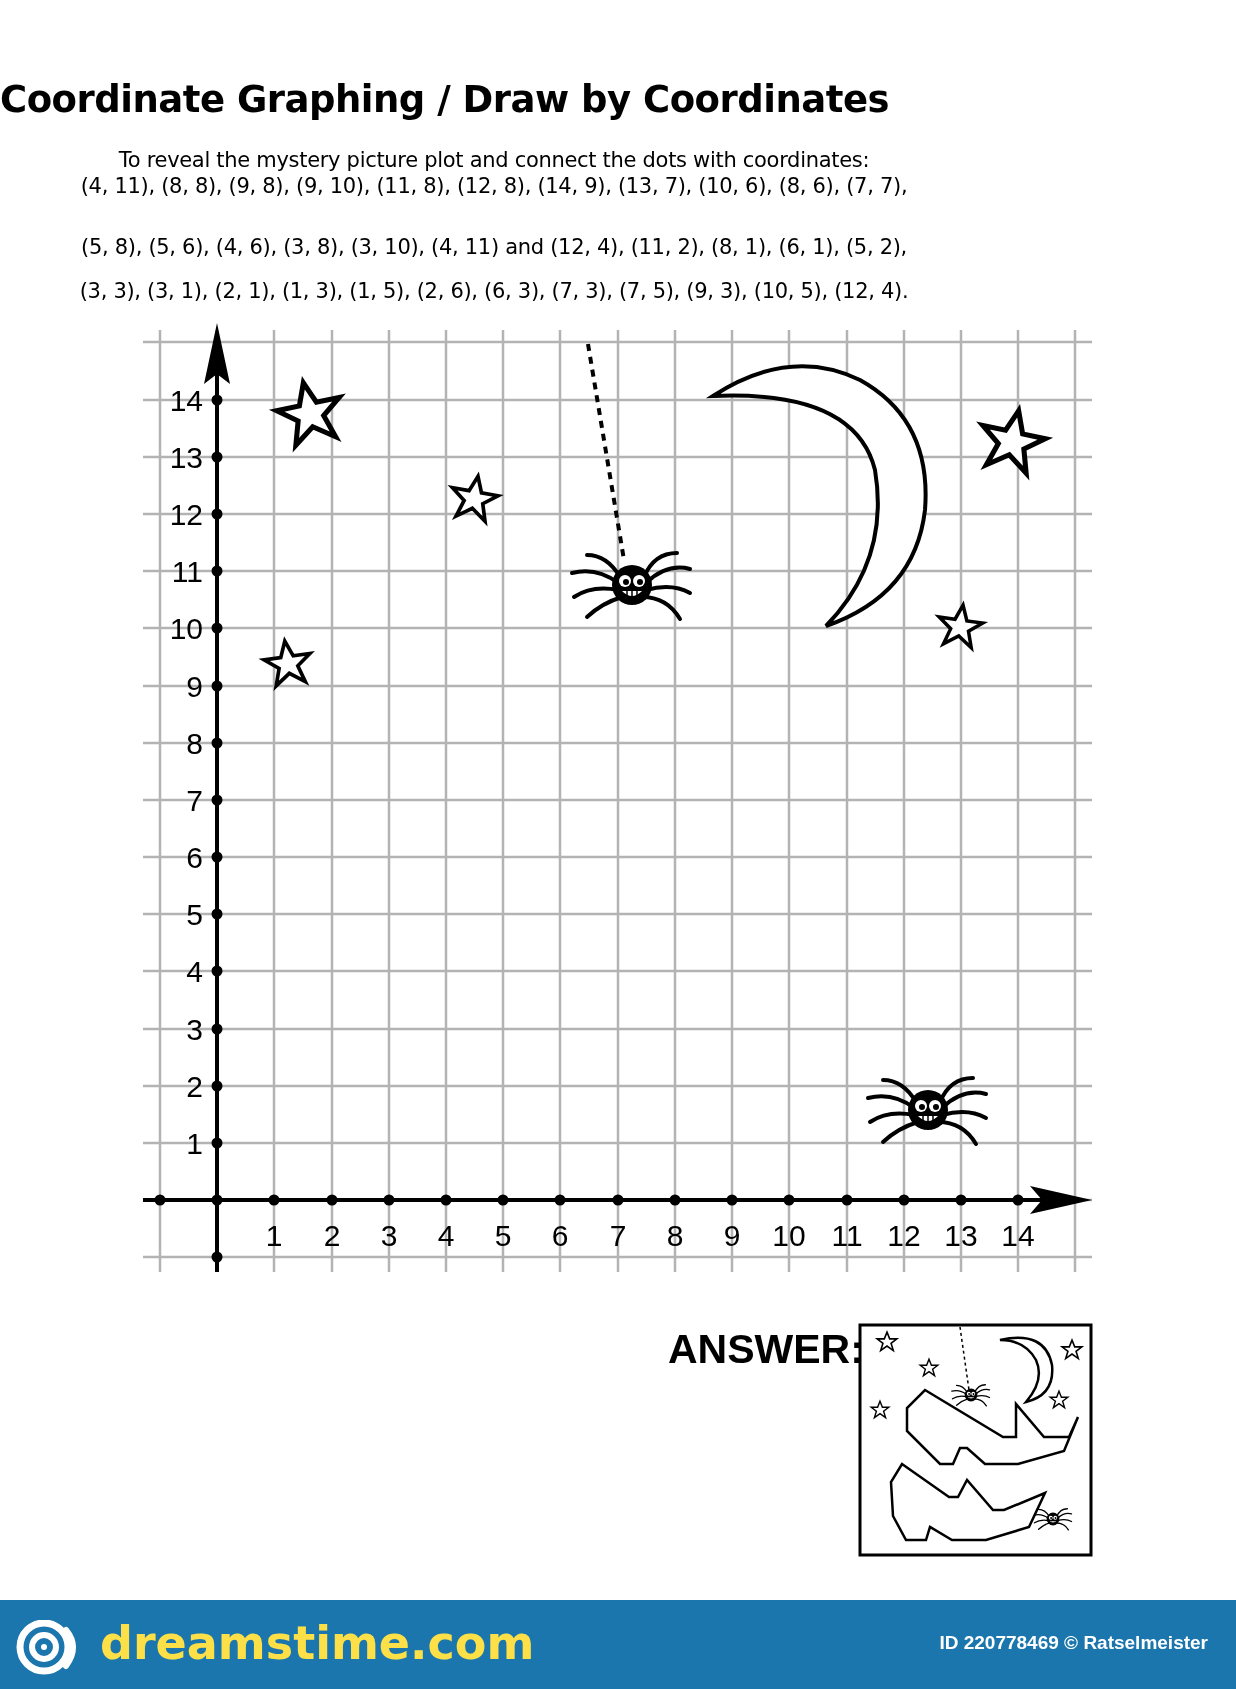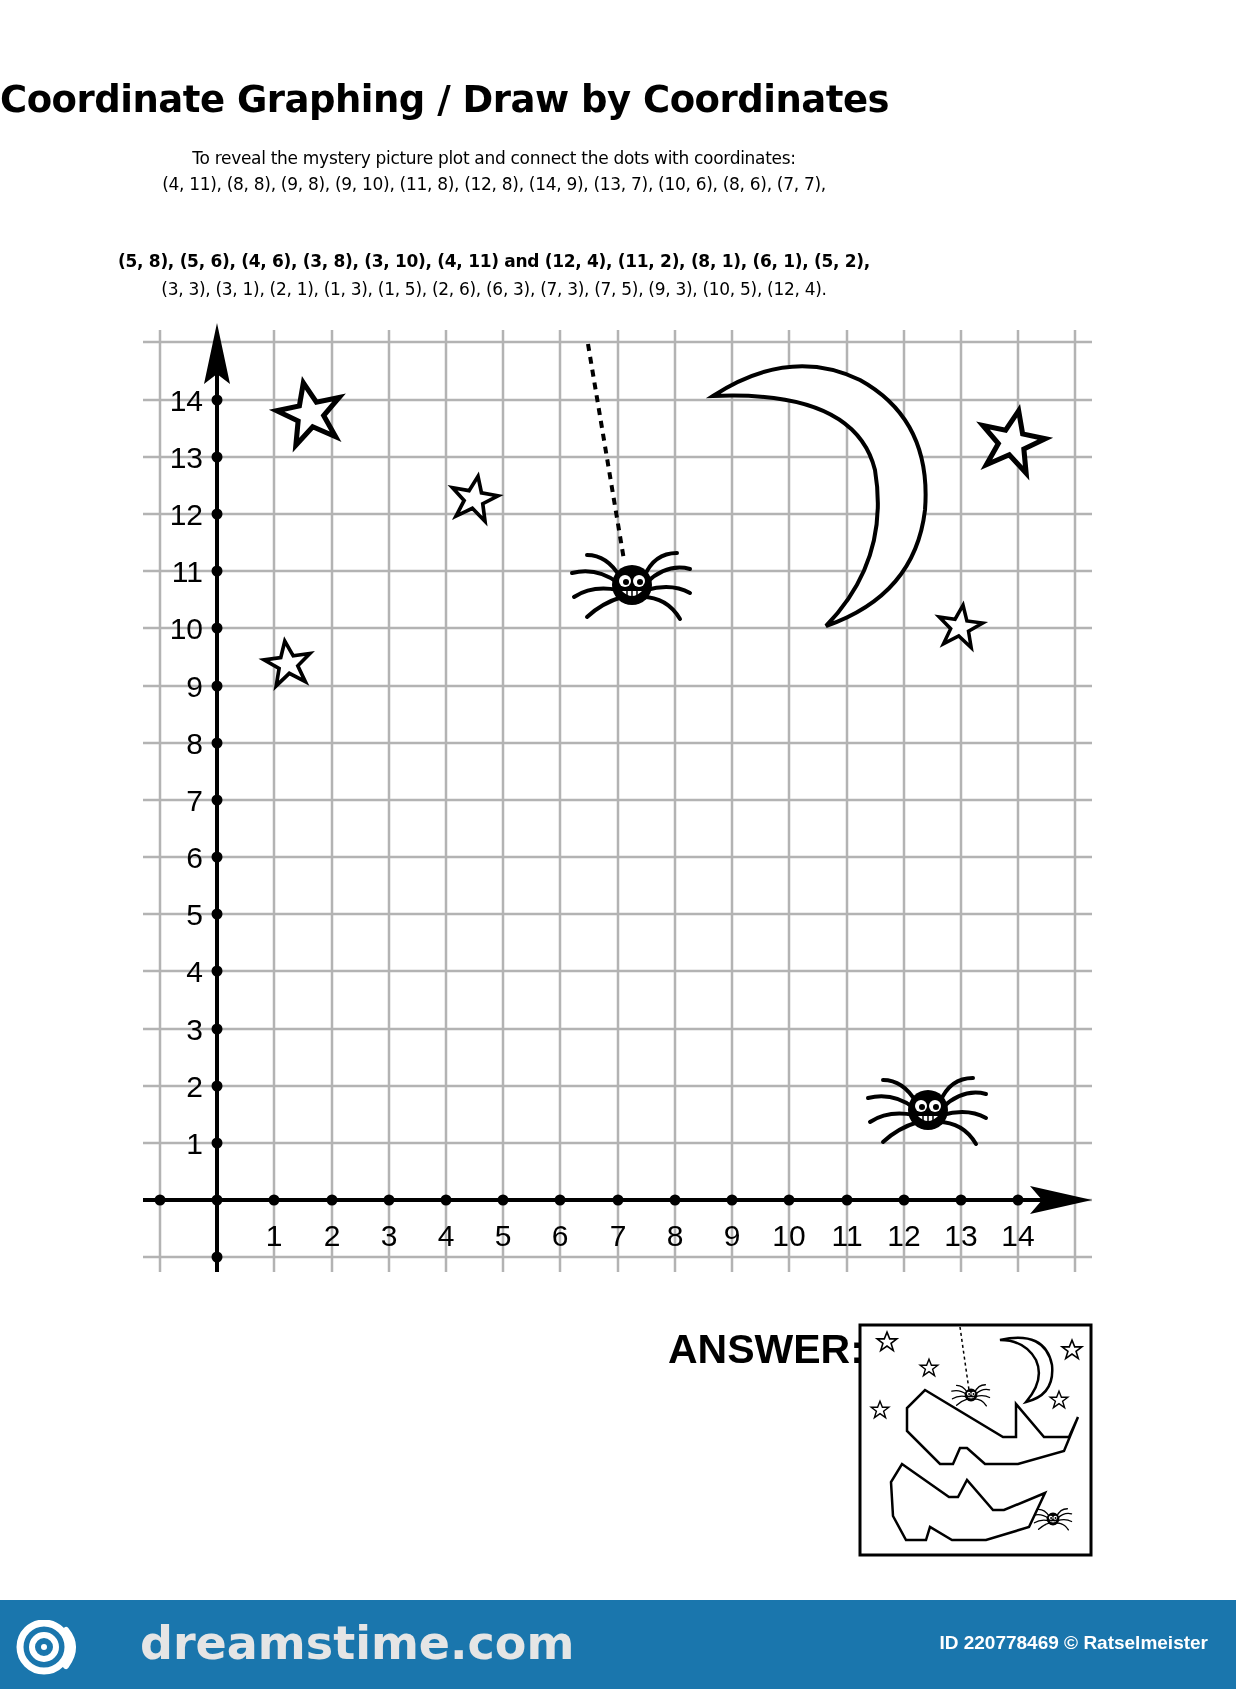--- a/index.html
+++ b/index.html
@@ -2,33 +2,33 @@
 <html><head>
 <meta charset="utf-8">
 <style>
   html, body { margin: 0; padding: 0; background: #ffffff; }
   body { width: 1236px; height: 1689px; position: relative; overflow: hidden;
          font-family: "Liberation Sans", sans-serif; color: #000; }
   .title { position: absolute; left: 0; width: 1236px; top: 78px; text-align: left;
            font-family: "DejaVu Sans", sans-serif; font-weight: bold; font-size: 37px;
            letter-spacing: -0.5px; }
   .line { position: absolute; left: 0; width: 988px; text-align: center;
-          font-family: "DejaVu Sans", sans-serif; font-size: 17px; letter-spacing: -0.3px; }
+          font-family: "DejaVu Sans", sans-serif; font-size: 21px; letter-spacing: -0.3px; }
   .l1 { top: 148px; }
   .l2 { top: 174px; }
-  .l3 { top: 251px; font-weight: bold; }
+  .l3 { top: 235px; }
   .l4 { top: 279px; }
   svg.plot { position: absolute; left: 0; top: 0; }
   .answer-label { position: absolute; left: 668px; top: 1326px; font-weight: bold;
                   font-size: 41px; font-family: "Liberation Sans", sans-serif; }
   .footer { position: absolute; left: 0; top: 1600px; width: 1236px; height: 89px;
             background: #1a76ad; }
   .logo-icon { position: absolute; left: 14px; top: 20px; }
-  .logo-text { position: absolute; left: 100px; top: 16px; color: #e5e5e5; font-size: 46px;
-               font-family: "DejaVu Sans", sans-serif; font-weight: bold; letter-spacing: 0px; margin-left: 40px; }
+  .logo-text { position: absolute; left: 100px; top: 16px; color: #fde047; font-size: 46px;
+               font-family: "DejaVu Sans", sans-serif; font-weight: bold; letter-spacing: 0px; }
   .credit { position: absolute; right: 28px; top: 32px; color: #fff; font-weight: bold;
             font-size: 19px; font-family: "Liberation Sans", sans-serif; }
 </style>
 </head>
 <body>
 
 <div class="title">Coordinate Graphing / Draw by Coordinates</div>
 <div class="line l1">To reveal the mystery picture plot and connect the dots with coordinates:</div>
 <div class="line l2">(4, 11), (8, 8), (9, 8), (9, 10), (11, 8), (12, 8), (14, 9), (13, 7), (10, 6), (8, 6), (7, 7),</div>
 <div class="line l3">(5, 8), (5, 6), (4, 6), (3, 8), (3, 10), (4, 11) and (12, 4), (11, 2), (8, 1), (6, 1), (5, 2),</div>

